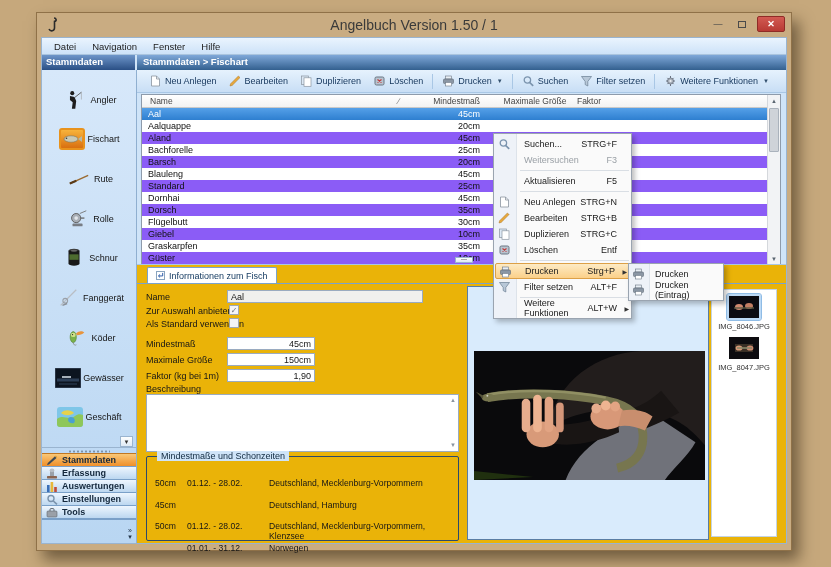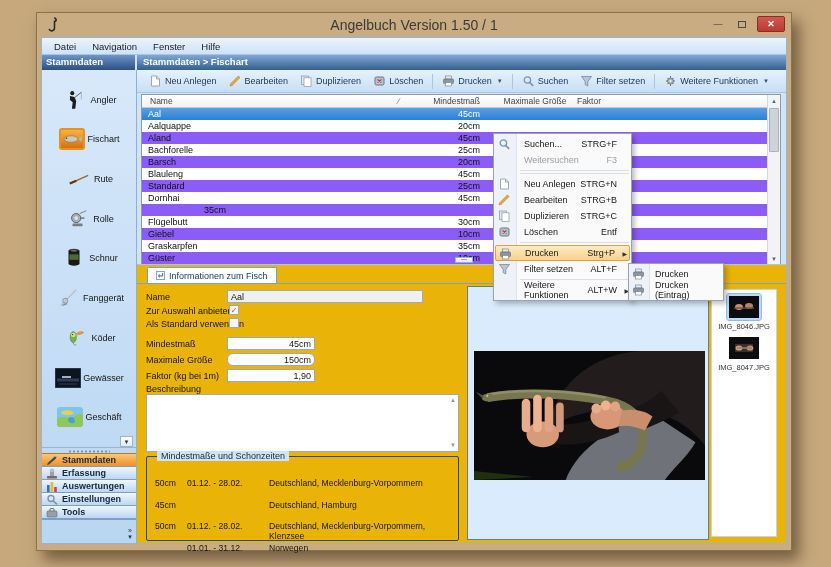--- a/index.html
+++ b/index.html
@@ -420,20 +420,21 @@
                 </div>
               <div class="trow alt">
                   <span class="c-name">Standard</span>
                   <span class="c-min">25cm</span>
                 </div>
               <div class="trow">
                   <span class="c-name">Dornhai</span>
                   <span class="c-min">45cm</span>
                 </div>
               <div class="trow alt">
+                  <span class="c-name">Dorsch</span>
                   <span class="c-min">35cm</span>
                 </div>
               <div class="trow">
                   <span class="c-name">Flügelbutt</span>
                   <span class="c-min">30cm</span>
                 </div>
               <div class="trow alt">
                   <span class="c-name">Giebel</span>
                   <span class="c-min">10cm</span>
                 </div>
@@ -470,21 +471,21 @@
             <div class="formcol">
               <span class="frow" style="top:8px;">Name</span>
               <div class="input ro" style="left:85px;top:6px;width:196px;">Aal</div>
               <span class="frow" style="top:22px;">Zur Auswahl anbieten</span>
               <div class="checkbox" style="left:87px;top:21px;">✓</div>
               <span class="frow" style="top:35px;">Als Standard verwenden</span>
               <div class="checkbox" style="left:87px;top:34px;"></div>
               <span class="frow" style="top:55px;">Mindestmaß</span>
               <div class="input num" style="left:85px;top:53px;width:88px;">45cm</div>
               <span class="frow" style="top:71px;">Maximale Größe</span>
-              <div class="input num" style="left:85px;top:69px;width:88px;border-radius:6px;">150cm</div>
+              <div class="input num" style="left:85px;top:69px;width:88px;">150cm</div>
               <span class="frow" style="top:87px;">Faktor (kg bei 1m)</span>
               <div class="input num" style="left:85px;top:85px;width:88px;">1,90</div>
               <span class="frow" style="top:100px;">Beschreibung</span>
               <div class="descbox">
                 <span class="sar" style="top:2px;">▲</span>
                 <span class="sar" style="bottom:2px;">▼</span>
               </div>
               <div class="groupbox">
                 <span class="gb-title">Mindestmaße und Schonzeiten</span>
                 <div class="gb-rows">
@@ -578,20 +579,24 @@
               </svg>
             </span>
           <span>Suchen...</span>
           <span class="sc">STRG+F</span>
         </div>
         <div class="mitem dis">
           <span>Weitersuchen</span>
           <span class="sc">F3</span>
         </div>
         <div class="msep"></div>
+        <div class="mitem">
+          <span>Aktualisieren</span>
+          <span class="sc">F5</span>
+        </div>
         <div class="msep"></div>
         <div class="mitem">
           <span class="gico">
               <svg viewBox="0 0 13 12">
                 <path d="M2.5 1h5l3 3v7h-8z" fill="#fff" stroke="#8a94a0" stroke-width=".8"></path>
                 <path d="M7.5 1v3h3" fill="none" stroke="#8a94a0" stroke-width=".8"></path>
               </svg>
             </span>
           <span>Neu Anlegen</span>
           <span class="sc">STRG+N</span>

